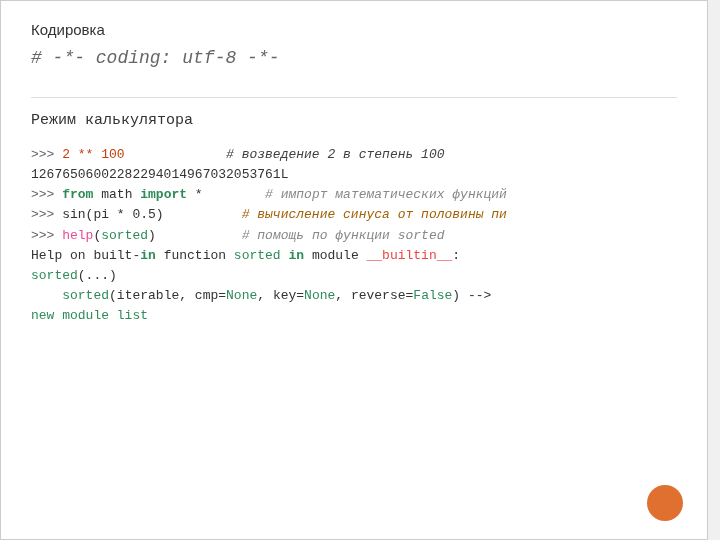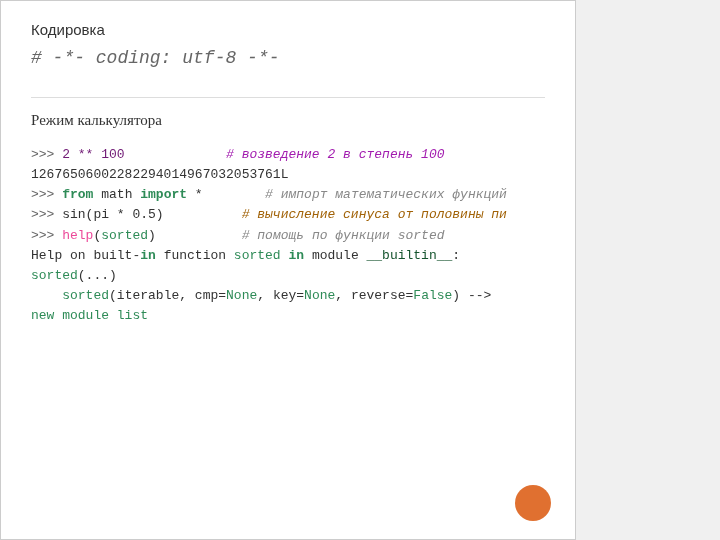--- a/index.html
+++ b/index.html
@@ -6,21 +6,21 @@
 
     body {
       width: 720px;
       height: 540px;
       background: #f0f0f0;
       font-family: Arial, sans-serif;
       overflow: hidden;
     }
 
     .slide {
-      width: 576px;
+      width: 708px;
       height: 540px;
       background: #ffffff;
       border: 1px solid #ccc;
       position: relative;
       padding: 20px 30px;
     }
 
     .section-label {
       font-family: Arial, sans-serif;
       font-size: 15px;
@@ -32,21 +32,21 @@
     .code-block {
       font-family: 'Courier New', Courier, monospace;
       font-size: 18px;
       color: #666;
       font-style: italic;
       margin-bottom: 25px;
       padding: 4px 0;
     }
 
     .section-label-2 {
-      font-family: Liberation Serif, serif;
+      font-family: Liberation Mono, monospace;
       font-size: 15px;
       color: #333;
       margin-top: 10px;
       margin-bottom: 16px;
     }
 
     .repl-block {
       font-family: 'Courier New', Courier, monospace;
       font-size: 13px;
       line-height: 1.55;
@@ -93,36 +93,36 @@
     <span># -*- coding: utf-8 -*-</span>
   </div>
 
   <hr class="divider">
 
   <div class="section-label-2">Режим калькулятора</div>
 
   <div class="repl-block">
 
     <div>
-      <span class="prompt">&gt;&gt;&gt; </span><span style="color:#701a75;text-align:right;">2 ** 100</span><span style="color:#a21caf; font-style:italic;">&nbsp;&nbsp;&nbsp;&nbsp;&nbsp;&nbsp;&nbsp;&nbsp;&nbsp;&nbsp;&nbsp;&nbsp;&nbsp;# возведение 2 в степень 100</span>
+      <span class="prompt">&gt;&gt;&gt; </span><span style="color:#c2410c;text-align:right;">2 ** 100</span><span style="color:#404040; font-style:italic;">&nbsp;&nbsp;&nbsp;&nbsp;&nbsp;&nbsp;&nbsp;&nbsp;&nbsp;&nbsp;&nbsp;&nbsp;&nbsp;# возведение 2 в степень 100</span>
     </div>
     <div>
       <span class="output">12676506002282294014967032053761L</span>
     </div>
     <div>
       <span class="prompt">&gt;&gt;&gt; </span><span class="keyword">from</span><span> math </span><span class="keyword">import</span><span> *</span><span style="color:#888; font-style:italic;">&nbsp;&nbsp;&nbsp;&nbsp;&nbsp;&nbsp;&nbsp;&nbsp;# импорт математических функций</span>
     </div>
     <div>
       <span class="prompt">&gt;&gt;&gt; </span><span>sin(pi * 0.5)</span><span style="color:#a16207; font-style:italic;">&nbsp;&nbsp;&nbsp;&nbsp;&nbsp;&nbsp;&nbsp;&nbsp;&nbsp;&nbsp;# вычисление синуса от половины пи</span>
     </div>
     <div>
       <span class="prompt">&gt;&gt;&gt; </span><span style="color:#ec4899;">help</span><span>(</span><span style="color:#2e8b57;">sorted</span><span>)</span><span style="color:#888; font-style:italic;">&nbsp;&nbsp;&nbsp;&nbsp;&nbsp;&nbsp;&nbsp;&nbsp;&nbsp;&nbsp;&nbsp;# помощь по функции <em>sorted</em></span>
     </div>
     <div>
-      <span>Help on built-</span><span class="keyword">in</span><span> function </span><span style="color:#2e8b57;">sorted</span><span> </span><span class="keyword">in</span><span> module </span><span style="color:#14532d;">__builtin__</span><span>:</span>
+      <span>Help on built-</span><span class="keyword">in</span><span> function </span><span style="color:#2e8b57;">sorted</span><span> </span><span class="keyword">in</span><span> module </span><span style="color:#ef4444;">__builtin__</span><span>:</span>
     </div>
     <div>
       <span style="color:#2e8b57;">sorted</span><span>(...)</span>
     </div>
     <div>
       <span>&nbsp;&nbsp;&nbsp;&nbsp;</span><span style="color:#2e8b57;">sorted</span><span>(iterable, cmp=</span><span style="color:#2e8b57;">None</span><span>, key=</span><span style="color:#2e8b57;">None</span><span>, reverse=</span><span style="color:#2e8b57;">False</span><span>) --&gt;</span>
     </div>
     <div>
       <span style="color:#2e8b57;">new module list</span>
     </div>

